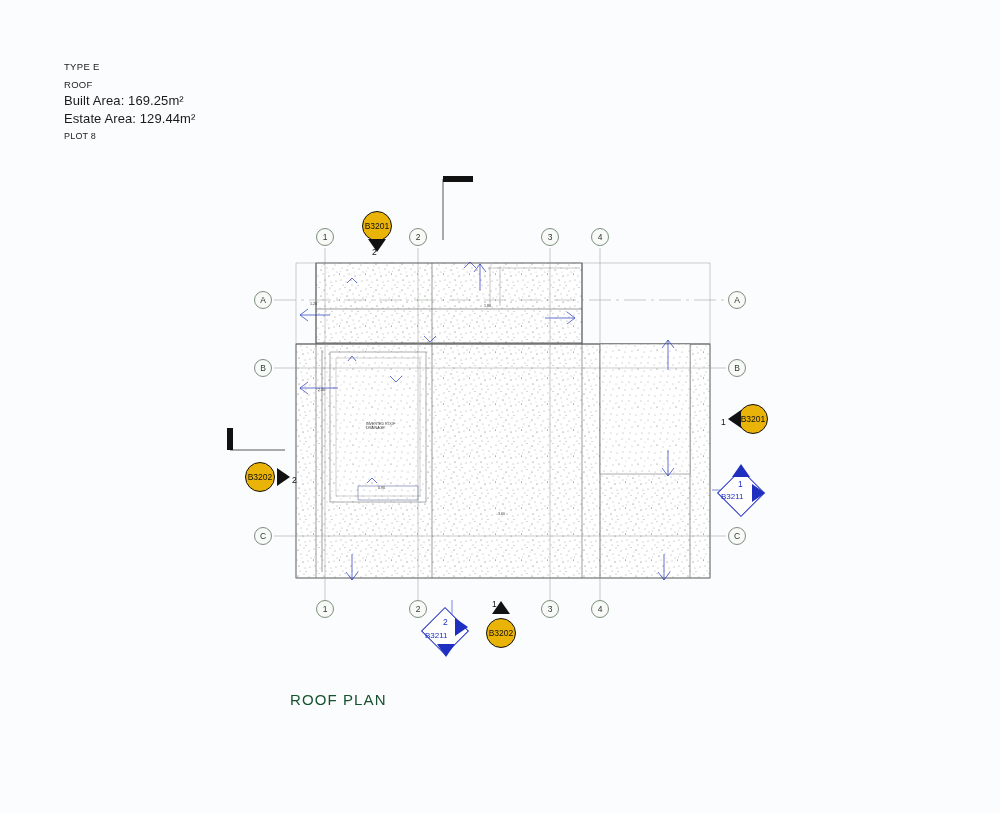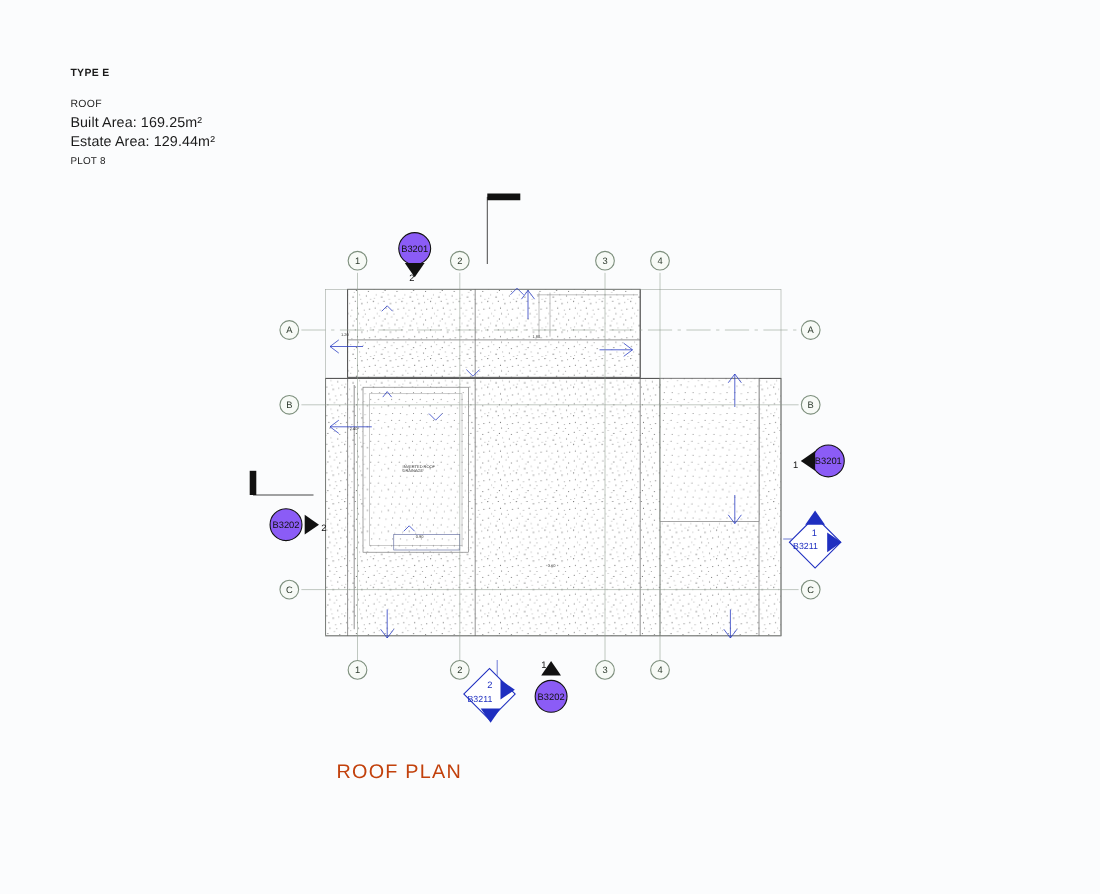--- a/index.html
+++ b/index.html
@@ -24,44 +24,43 @@
   .tb {
     position: absolute;
     left: 64px;
     top: 60px;
     color: #1b1b1b;
     line-height: 1.45;
   }
   .tb-type {
     font-size: 9.5px;
     letter-spacing: 0.3px;
-    margin-bottom: 14px;
-    font-weight: bold;
+    margin-bottom: 4px;
   }
   .tb-total {
     font-size: 9.5px;
     letter-spacing: 0.3px;
   }
   .tb-line {
     font-size: 13px;
     letter-spacing: 0.1px;
   }
   .tb-plot {
     font-size: 9px;
     letter-spacing: 0.2px;
     margin-top: 1px;
   }
   
   .caption {
     position: absolute;
-    left: 306px;
+    left: 290px;
     top: 691px;
-    font-size: 18px;
+    font-size: 15px;
     letter-spacing: 1.1px;
-    color: #c2410c;
+    color: #14532d;
   }
   
   .watermark {
     position: absolute;
     left: 342px;
     top: 394px;
     font-size: 19px;
     font-weight: bold;
     letter-spacing: 0.2px;
     color: #b9b4bf;
@@ -91,21 +90,21 @@
     align-items: center;
     justify-content: center;
     box-sizing: border-box;
   }
   .circ-mark {
     position: absolute;
     width: 30px;
     height: 30px;
     border-radius: 50%;
     border: 1px solid #111;
-    background: #8b5cf6;
+    background: #eab308;
     color: #111;
     font-size: 8.5px;
     display: flex;
     align-items: center;
     justify-content: center;
     box-sizing: border-box;
   }
   .diamond-mark {
     position: absolute;
     width: 34px;

